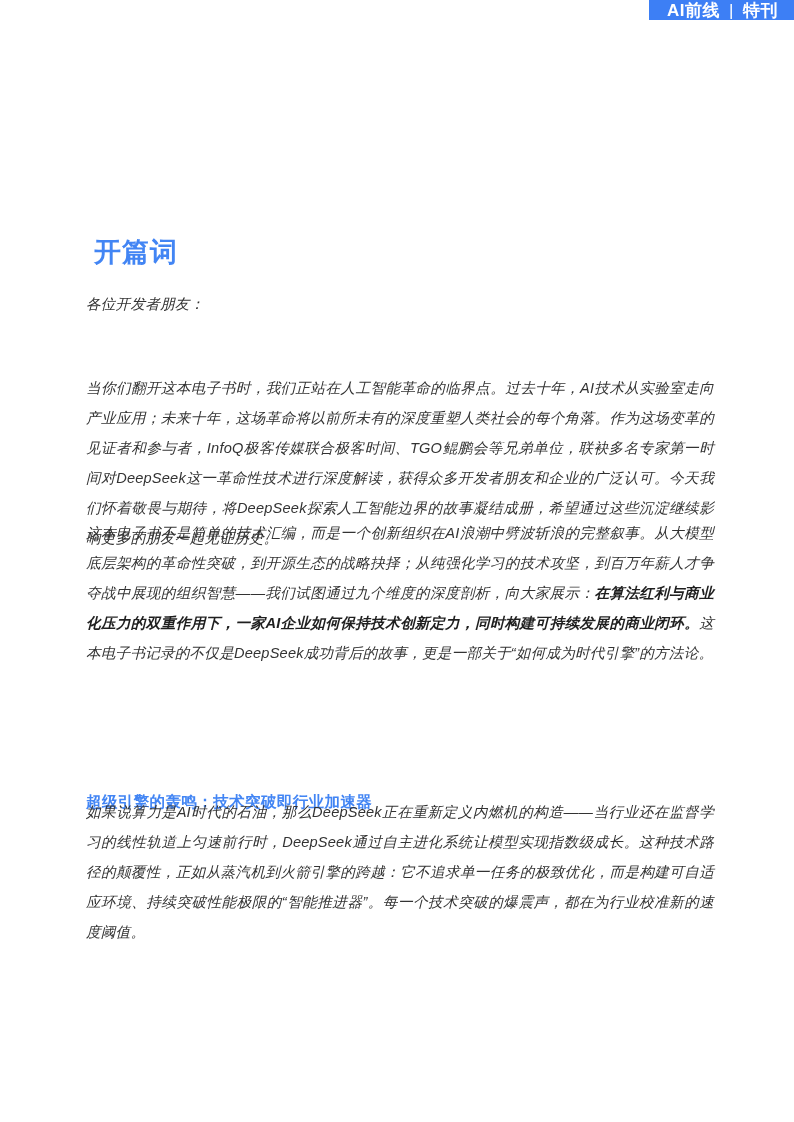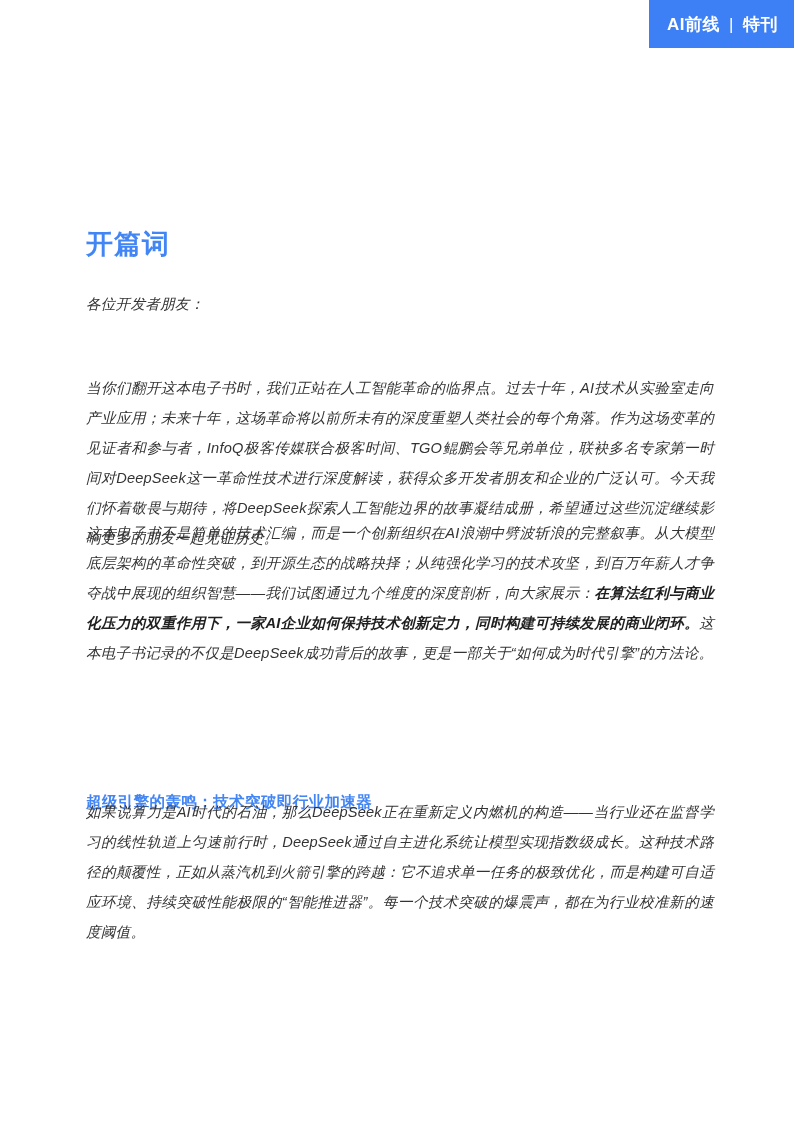--- a/index.html
+++ b/index.html
@@ -21,21 +21,21 @@
     position: absolute;
     top: 0;
     left: 0;
     width: 794px;
     height: 40px;
   }
   .brand-badge {
     position: absolute;
     top: 0;
     right: 0;
-    height: 48px;
+    height: 20px;
     background: #3d7ff5;
     display: flex;
     align-items: center;
     justify-content: center;
     padding: 0 16px 0 18px;
     box-sizing: border-box;
   }
   .brand-badge-inner {
     display: flex;
     align-items: center;
@@ -60,21 +60,21 @@
     left: 86px;
     top: 0;
     width: 628px;
   }
 
   .doc-title {
     color: #4285f4;
     font-size: 27px;
     font-weight: 700;
     letter-spacing: 1px;
-    margin: 0;
+    margin: 8px;
     padding: 0;
     position: absolute;
     top: 228px;
     left: 0;
     line-height: 1.2;
   }
 
   .body-block {
     position: absolute;
     left: 0;

